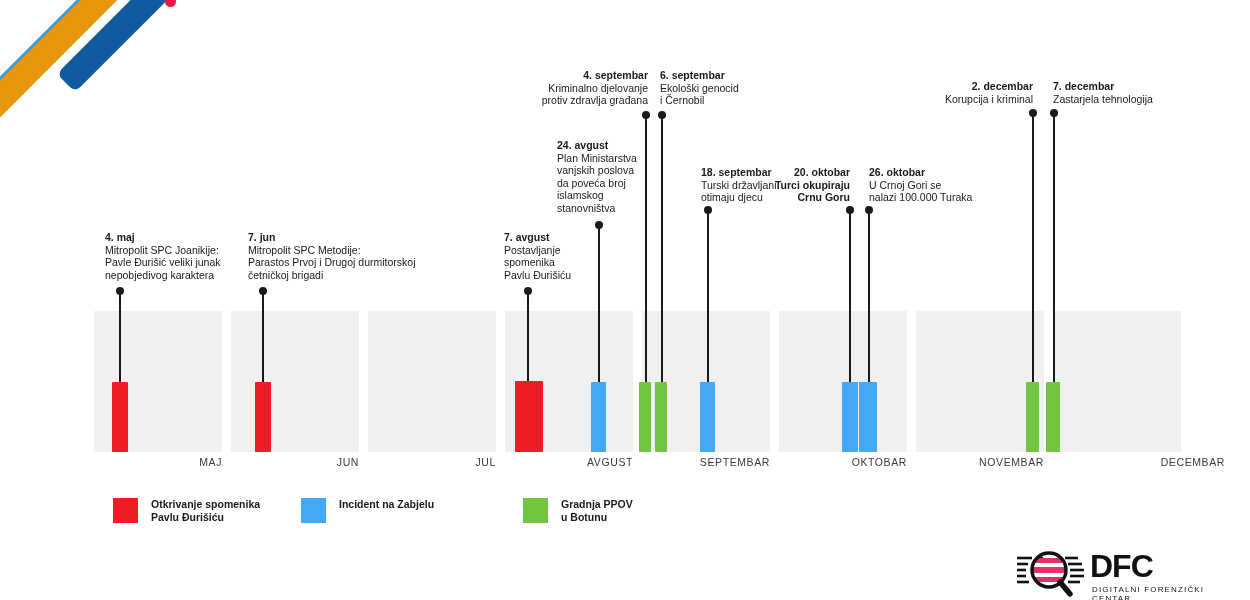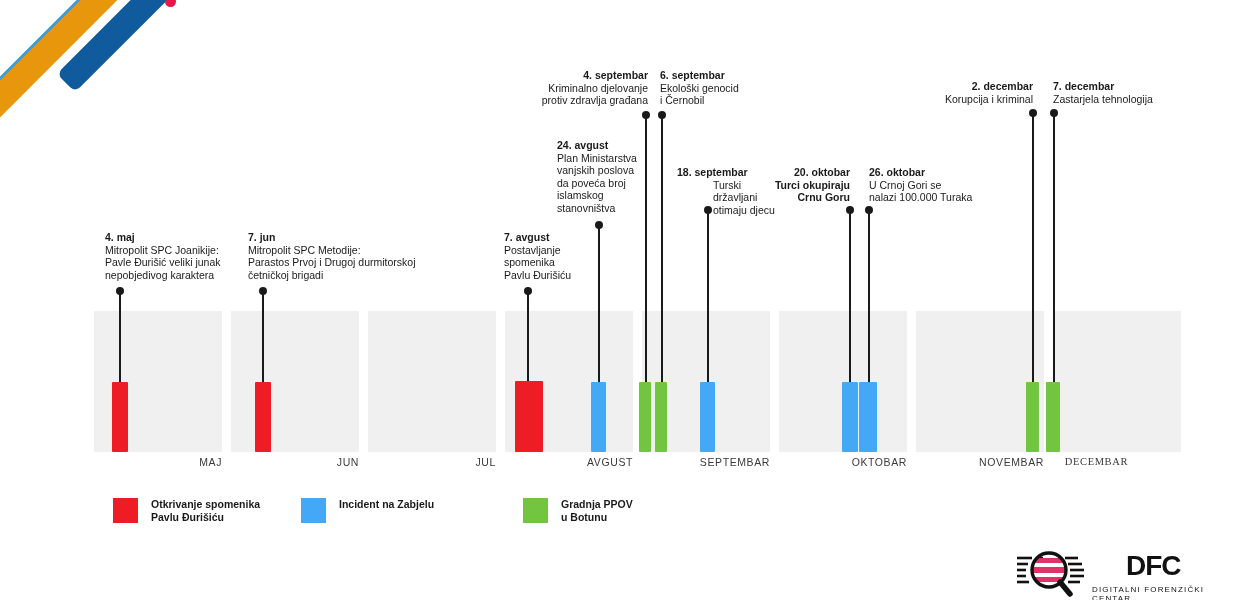--- a/index.html
+++ b/index.html
@@ -44,21 +44,21 @@
   
   .legend { position: absolute; left: 113px; top: 498px; display: flex; gap: 0; }
   .leg { display: flex; align-items: flex-start; }
   .leg .sw { width: 25px; height: 25px; flex: none; }
   .leg .lbl { margin-left: 13px; font-size: 10.5px; line-height: 13px; font-weight: bold; color: #1a1a1a; white-space: pre-line; }
   .leg.i0 { width: 188px; }
   .leg.i1 { width: 222px; }
 
   
   .logo { position: absolute; left: 1016px; top: 549px; width: 200px; height: 50px; }
-  .logo .wordmark { position: absolute; left: 74px; top: 0px; font-size: 28px; font-weight: bold; letter-spacing: -1px; color: #111; line-height: 34px; margin-left: 36px; }
+  .logo .wordmark { position: absolute; left: 74px; top: 0px; font-size: 32px; font-weight: bold; letter-spacing: -1px; color: #111; line-height: 34px; }
   .logo .tagline { position: absolute; left: 76px; top: 36px; font-size: 8px; letter-spacing: 1.15px; color: #111; }
 </style>
 </head>
 <body>
 
 <div id="stage">
 
   <div class="corner">
     <div class="stripe lightblue"></div>
     <div class="stripe orange"></div>
@@ -157,23 +157,23 @@
     <div class="ann right" style="left:498px; top:69px; width:150px;">
       <span class="ttl">4. septembar</span>
       <span class="txt" style="white-space:pre-line;">Kriminalno djelovanje
 protiv zdravlja građana</span>
     </div>
     <div class="ann" style="left:660px; top:69px; width:110px;">
       <span class="ttl">6. septembar</span>
       <span class="txt" style="white-space:pre-line;">Ekološki genocid
 i Černobil</span>
     </div>
-    <div class="ann" style="left:677px; top:166px; width:110px;">
+    <div class="ann" style="left:701px; top:166px; width:110px;">
       <span class="ttl">18. septembar</span>
-      <span class="txt" style="white-space:pre-line;margin-left:36px;">Turski državljani
+      <span class="txt" style="white-space:pre-line;">Turski državljani
 otimaju djecu</span>
     </div>
     <div class="ann right" style="left:760px; top:166px; width:90px;">
       <span class="ttl">20. oktobar</span>
       <span class="txt" style="white-space:pre-line;font-weight:bold;">Turci okupiraju
 Crnu Goru</span>
     </div>
     <div class="ann" style="left:869px; top:166px; width:125px;">
       <span class="ttl">26. oktobar</span>
       <span class="txt" style="white-space:pre-line;">U Crnoj Gori se
@@ -190,21 +190,21 @@
   </div>
 
   <div class="months">
     <div class="month" style="left:0px;   width:128px;">MAJ</div>
     <div class="month" style="left:137px; width:128px;">JUN</div>
     <div class="month" style="left:274px; width:128px;">JUL</div>
     <div class="month" style="left:411px; width:128px;">AVGUST</div>
     <div class="month" style="left:548px; width:128px;">SEPTEMBAR</div>
     <div class="month" style="left:685px; width:128px;">OKTOBAR</div>
     <div class="month" style="left:822px; width:128px;">NOVEMBAR</div>
-    <div class="month" style="left:906px; width:128px;font-family:Liberation Serif, serif;">DECEMBAR</div>
+    <div class="month" style="left:1003px; width:128px;">DECEMBAR</div>
   </div>
 
   <div class="legend">
     <div class="leg i0">
       <span class="sw" style="background:#ee1c25;"></span>
       <span class="lbl">Otkrivanje spomenika
 Pavlu Đurišiću</span>
     </div>
     <div class="leg i1">
       <span class="sw" style="background:#43a8f5;"></span>

